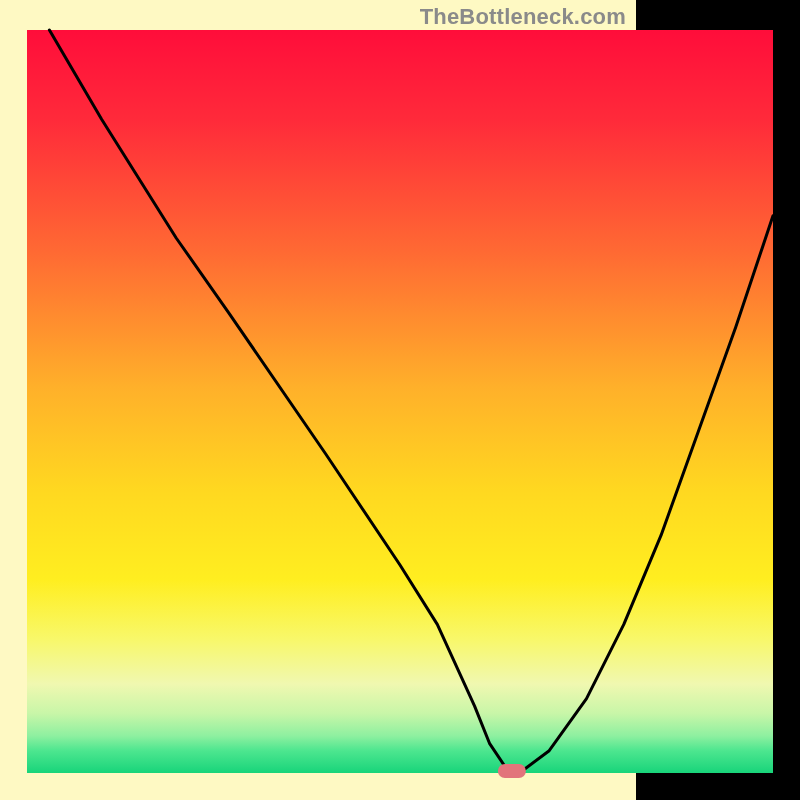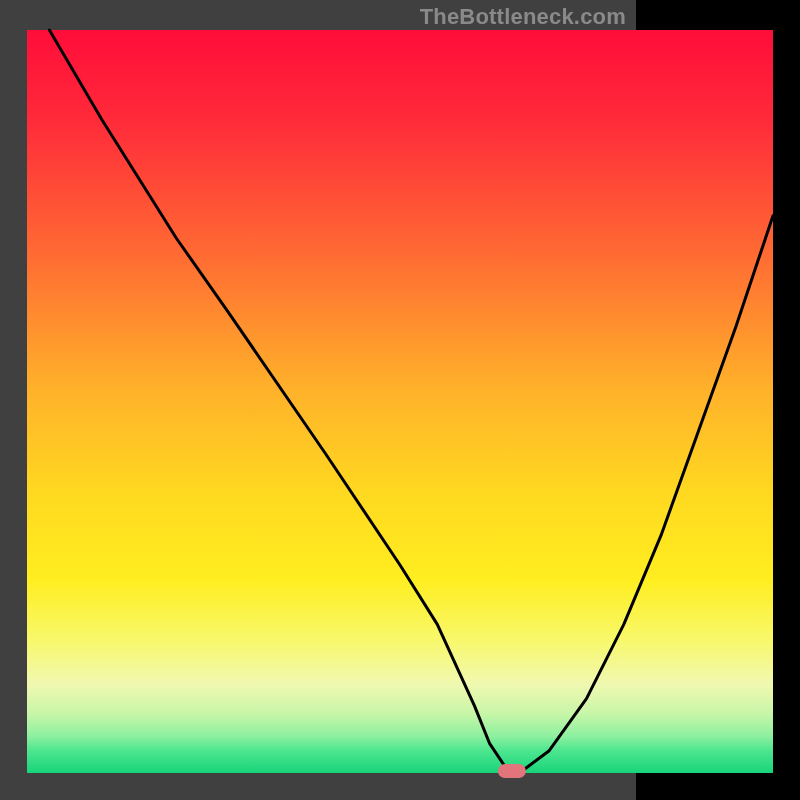--- a/index.html
+++ b/index.html
@@ -9,21 +9,21 @@
     height: 800px;
     background: #000;
     overflow: hidden;
   }
   .frame {
     position: absolute;
     left: 0;
     top: 0;
     width: 636px;
     height: 800px;
-    background: #404040;
+    background: #fef9c3;
   }
   .watermark {
     position: absolute;
     top: 4px;
     right: 10px;
     font-family: Arial, Helvetica, sans-serif;
     font-size: 22px;
     font-weight: 600;
     color: #8a8a8a;
     letter-spacing: 0.2px;

